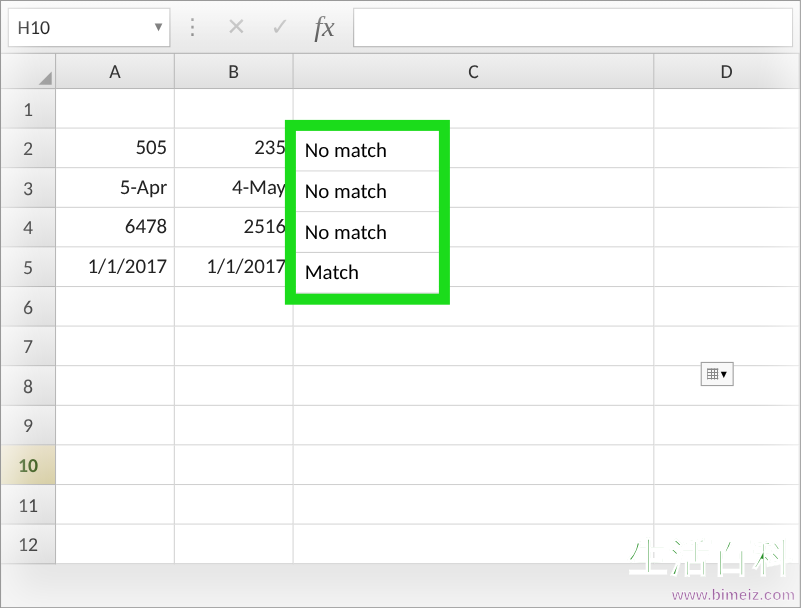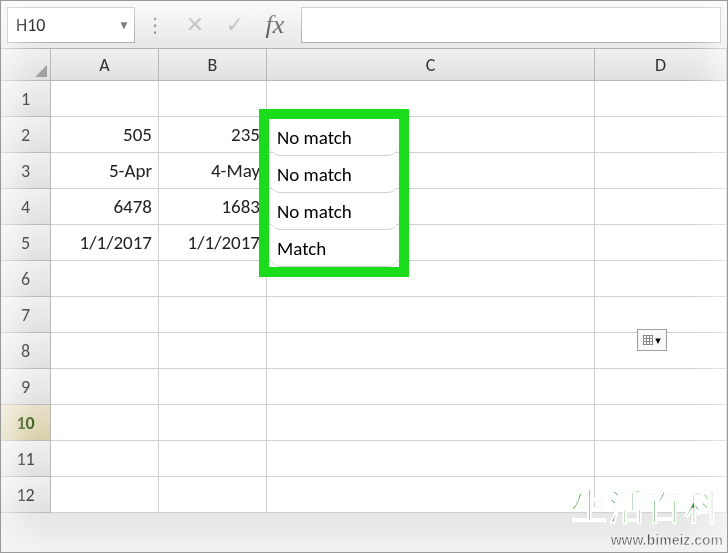--- a/index.html
+++ b/index.html
@@ -16,21 +16,21 @@
     
     .formula-area {
       display: flex;
       align-items: center;
       background: linear-gradient(#f5f5f5, #e8e8e8);
       border-bottom: 1px solid #b0b0b0;
       height: 48px;
       padding: 4px 6px;
     }
     .name-box {
-      width: 128px;
+      width: 148px;
       height: 36px;
       background: white;
       border: 1px solid #b0b0b0;
       display: flex;
       align-items: center;
       padding: 0 8px;
       position: relative;
       font-size: 18px;
     }
     .name-box-dropdown {
@@ -157,21 +157,20 @@
       z-index: 4;
     }
     .hc {
       height: 37px;
       background: white;
       border-bottom: 1px solid #d0d0d0;
       display: flex;
       align-items: center;
       padding: 0 8px;
       font-size: 19px;
-      border-radius: 12px;
     }
     
     
     .autofill-icon {
       position: absolute;
       left: 636px;
       top: 280px;
       width: 30px;
       height: 22px;
       background: #f8f8f8;
@@ -200,21 +199,21 @@
     }
     .wm-top {
       font-size: 36px;
       font-weight: bold;
       color: #1a8a1a;
       -webkit-text-stroke: 1px #fff;
       letter-spacing: 2px;
     }
     .wm-bottom {
       font-size: 14px;
-      color: #000000;
+      color: #701a75;
       font-weight: bold;
       -webkit-text-stroke: 0.5px #fff;
     }
     
     
     .vignette {
       position: absolute;
       inset: 0;
       pointer-events: none;
       box-shadow: inset 0 0 30px 15px rgba(255,255,255,0.6);
@@ -262,21 +261,21 @@
   <div class="row">
     <div class="row-head">3</div>
     <div class="cell col-A right">5-Apr</div>
     <div class="cell col-B right">4-May</div>
     <div class="cell col-C"></div>
     <div class="cell col-D"></div>
   </div>
   <div class="row">
     <div class="row-head">4</div>
     <div class="cell col-A right">6478</div>
-    <div class="cell col-B right">1683</div>
+    <div class="cell col-B right">2516</div>
     <div class="cell col-C"></div>
     <div class="cell col-D"></div>
   </div>
   <div class="row">
     <div class="row-head">5</div>
     <div class="cell col-A right">1/1/2017</div>
     <div class="cell col-B right">1/1/2017</div>
     <div class="cell col-C"></div>
     <div class="cell col-D"></div>
   </div>

